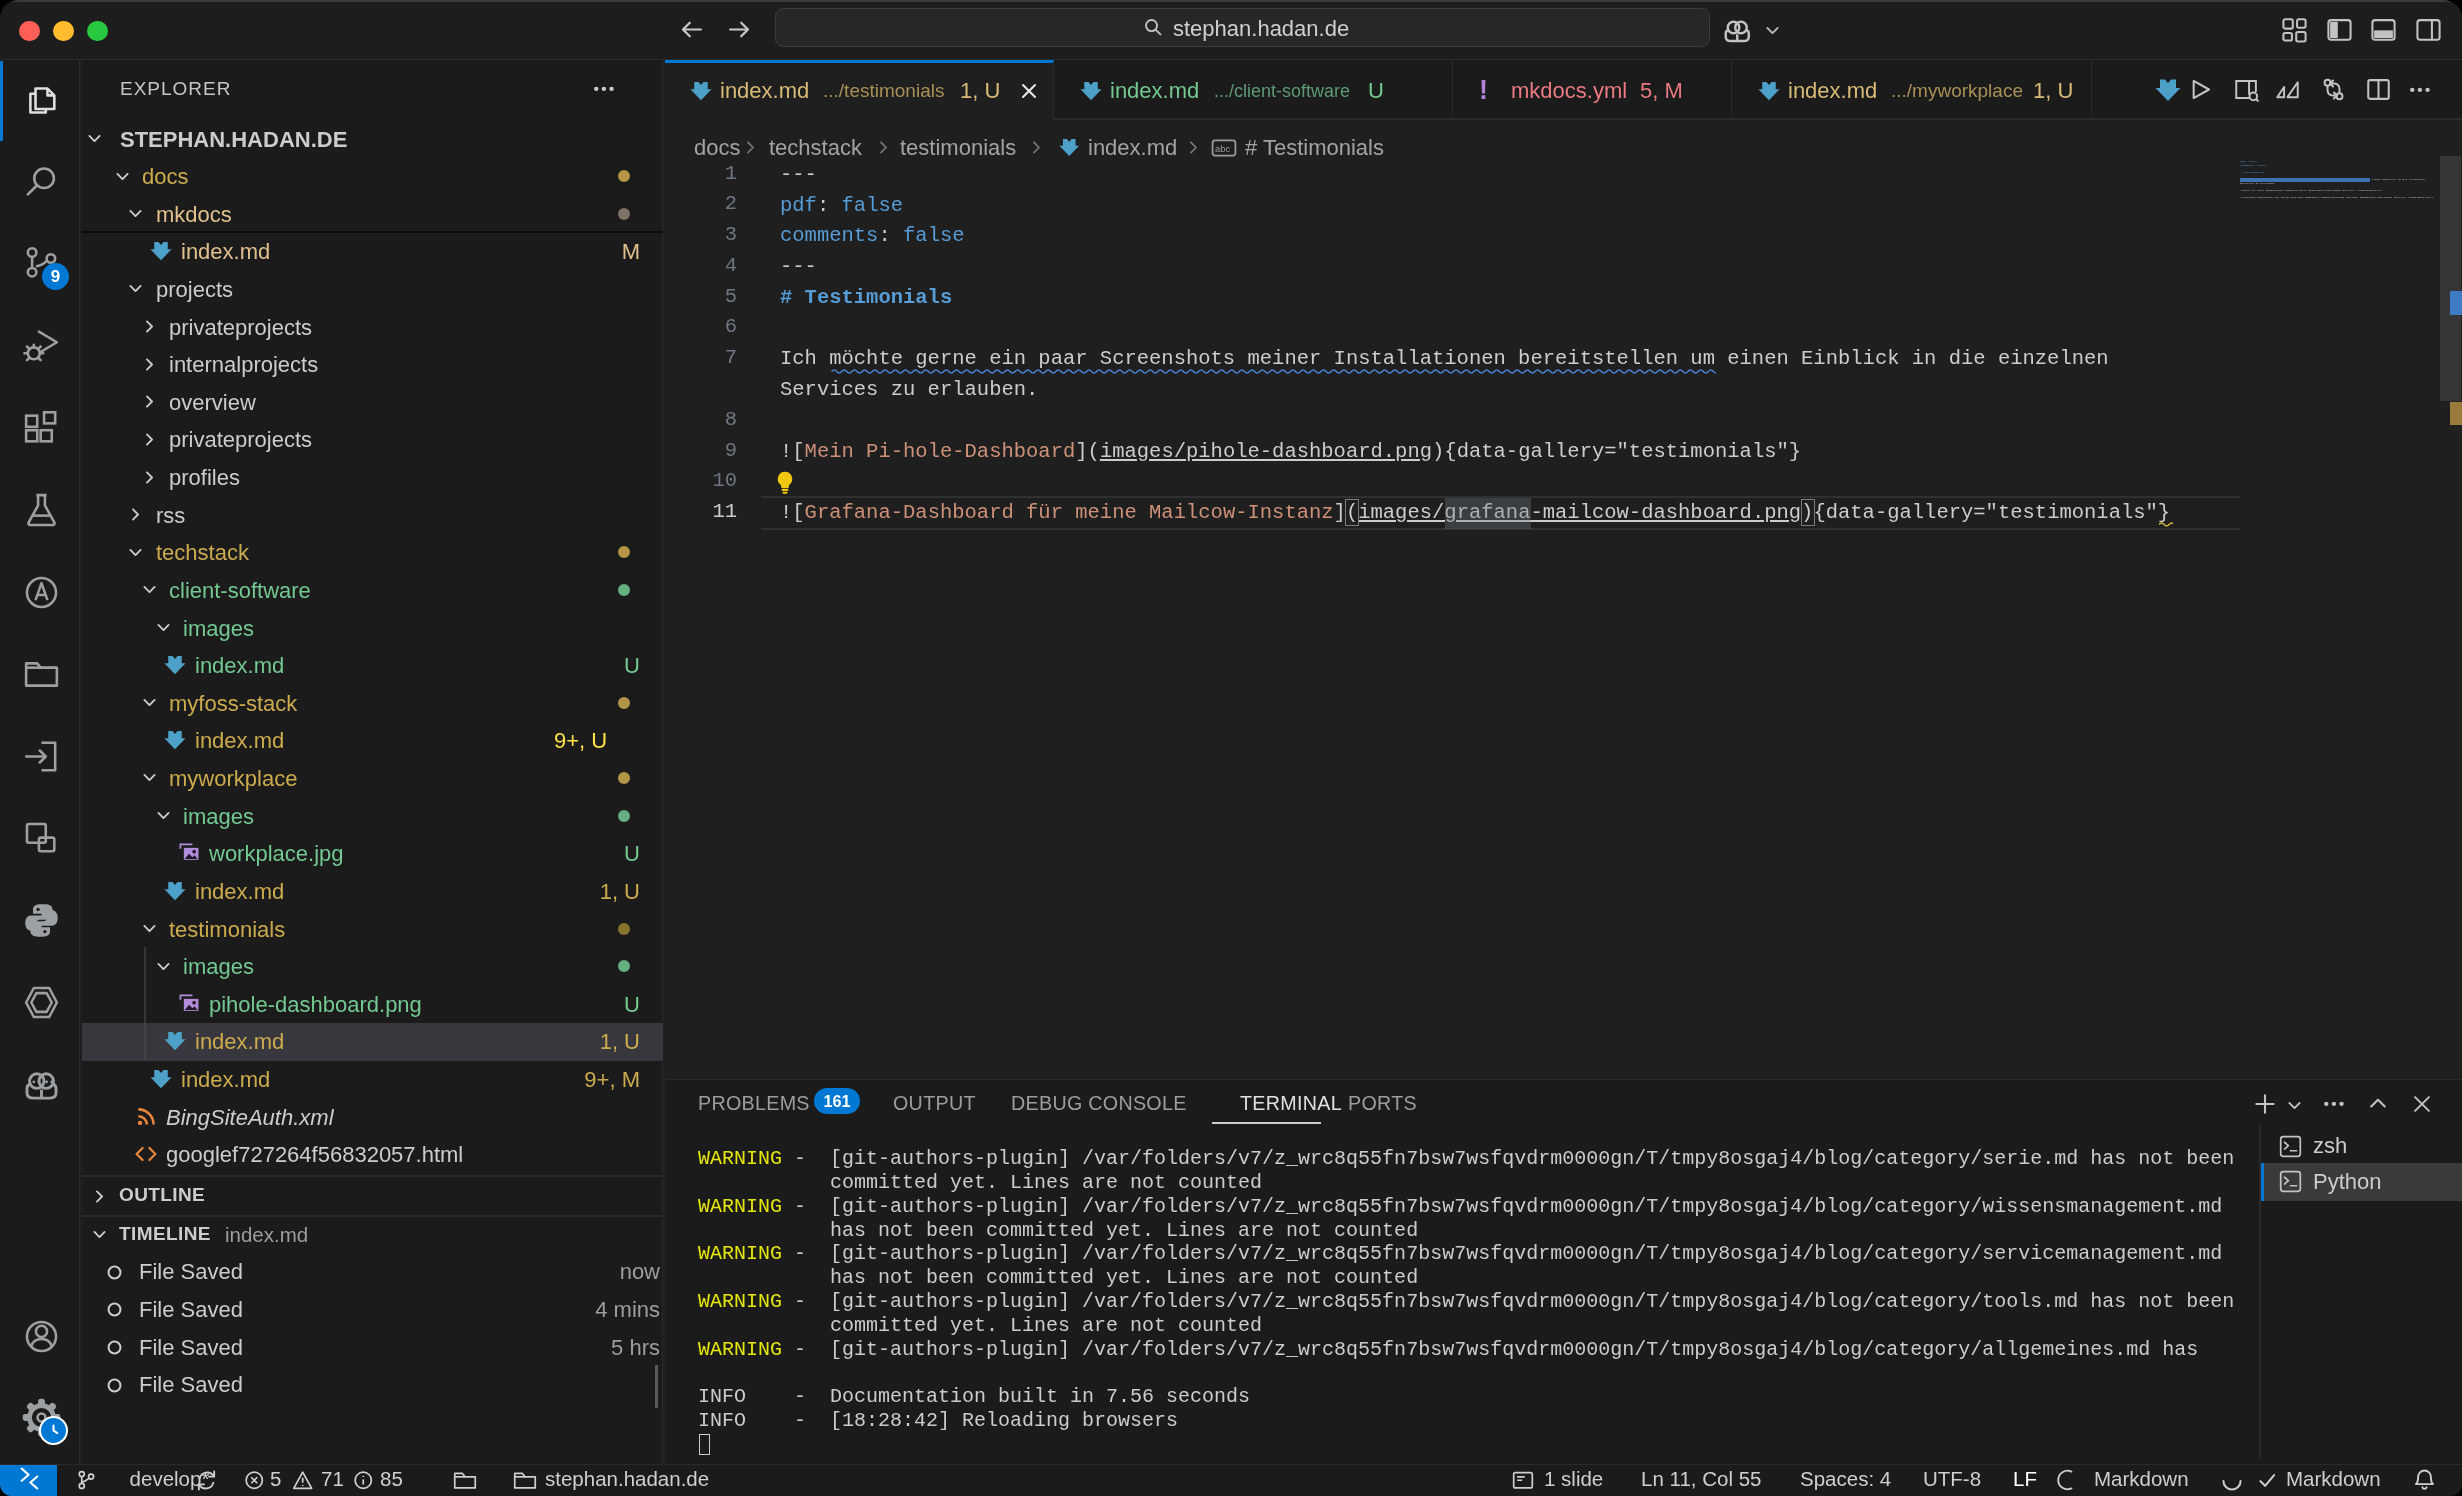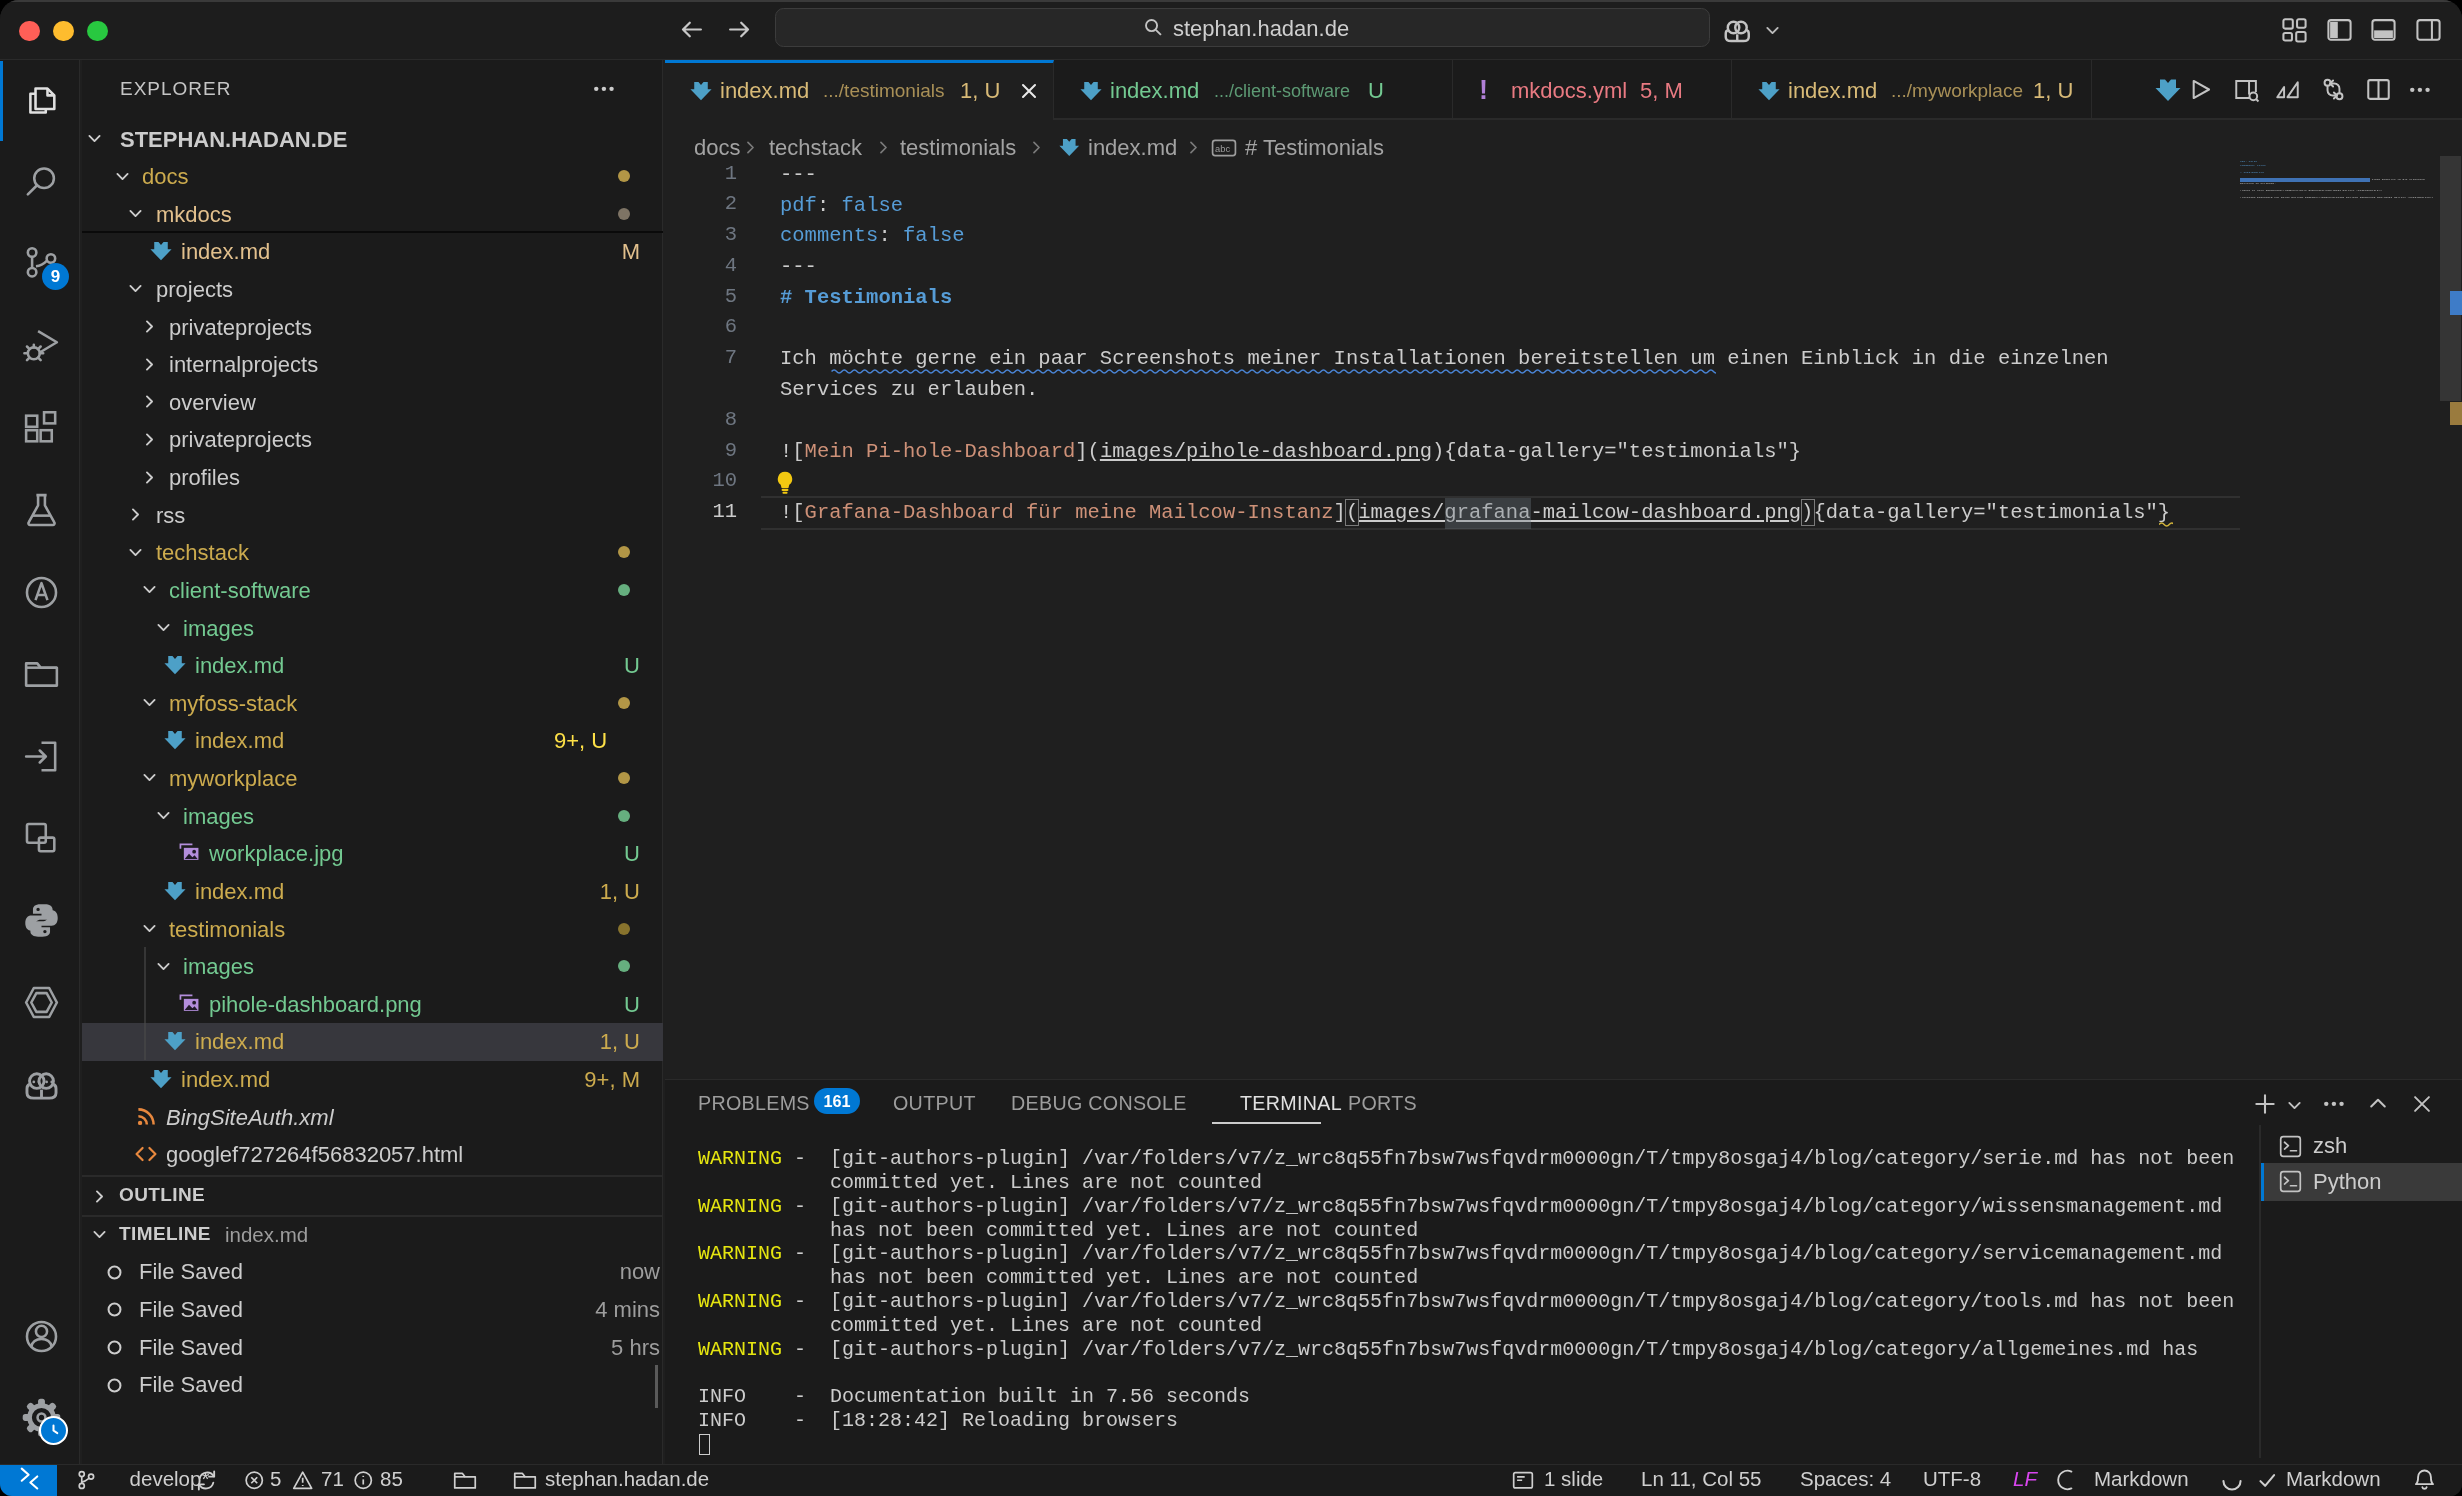--- a/index.html
+++ b/index.html
@@ -551,21 +551,21 @@
     </svg>
     <div class="abs" style="left:545px;top:1467px;width:256px;height:26px;color:#cfcfcf;font-size:20.5px;">stephan.hadan.de</div>
 <svg class="ic" style="left:1512px;top:1470px" width="22" height="20.5" viewBox="0 0 26 24" fill="none" stroke="#cfcfcf" stroke-width="2">
       <rect x="2" y="3" width="22" height="18" rx="2"></rect>
       <path d="M6 8 h9 M6 12 h6"></path>
     </svg>
     <div class="abs" style="left:1544px;top:1467px;width:103px;height:26px;color:#cfcfcf;font-size:20.5px;">1 slide</div>
 <div class="abs" style="left:1641px;top:1467px;width:171px;height:26px;color:#cfcfcf;font-size:20.5px;">Ln 11, Col 55</div>
 <div class="abs" style="left:1800px;top:1467px;width:120px;height:26px;color:#cfcfcf;font-size:20.5px;">Spaces: 4</div>
 <div class="abs" style="left:1923px;top:1467px;width:94px;height:26px;color:#cfcfcf;font-size:20.5px;">UTF-8</div>
-<div class="abs" style="left:2013px;top:1467px;width:51px;height:26px;color:#d946ef;font-size:20.5px;font-style:italic;">LF</div>
+<div class="abs" style="left:2013px;top:1467px;width:51px;height:26px;color:#ffffff;font-size:20.5px;">LF</div>
 <svg class="ic" style="left:2057px;top:1469px" width="22" height="22" viewBox="0 0 26 26" fill="none" stroke="#cfcfcf" stroke-width="2.2" stroke-linecap="round">
       <path d="M17 3 a11 11 0 1 0 0 20"></path>
     </svg>
     <div class="abs" style="left:2094px;top:1467px;width:154px;height:26px;color:#cfcfcf;font-size:20.5px;">Markdown</div>
 <svg class="ic" style="left:2220px;top:1469px" width="24" height="24" viewBox="0 0 28 28" fill="none" stroke="#cfcfcf" stroke-width="2.4" stroke-linecap="round">
       <path d="M4 14 a10 10 0 0 0 20 0"></path>
     </svg>
     <svg class="ic" style="left:2257px;top:1470px" width="20.5" height="20.5" viewBox="0 0 24 24" fill="none" stroke="#cfcfcf" stroke-width="2.4" stroke-linecap="round" stroke-linejoin="round">
       <path d="M4 13 L9.5 18.5 L20 6"></path>
     </svg>

